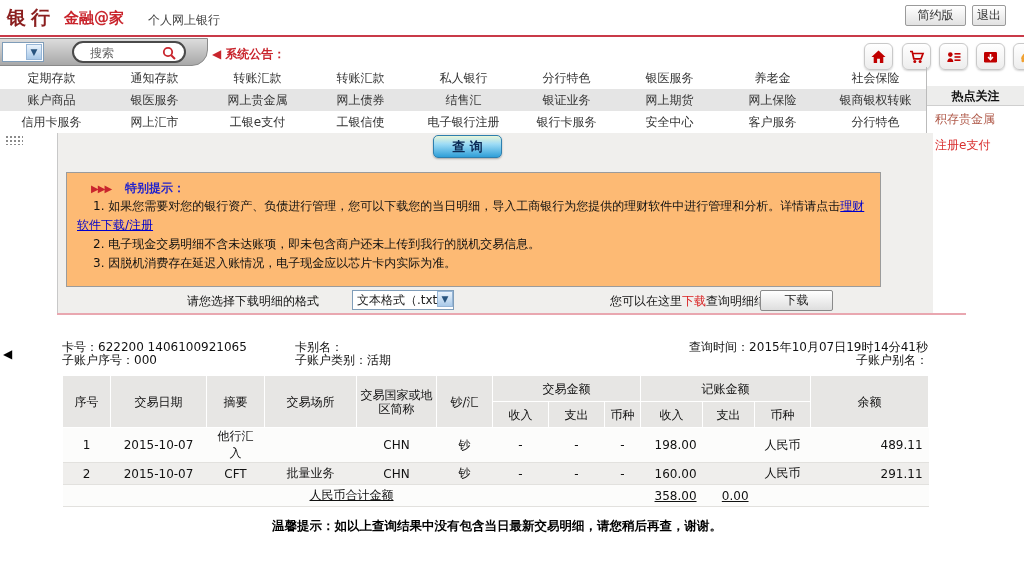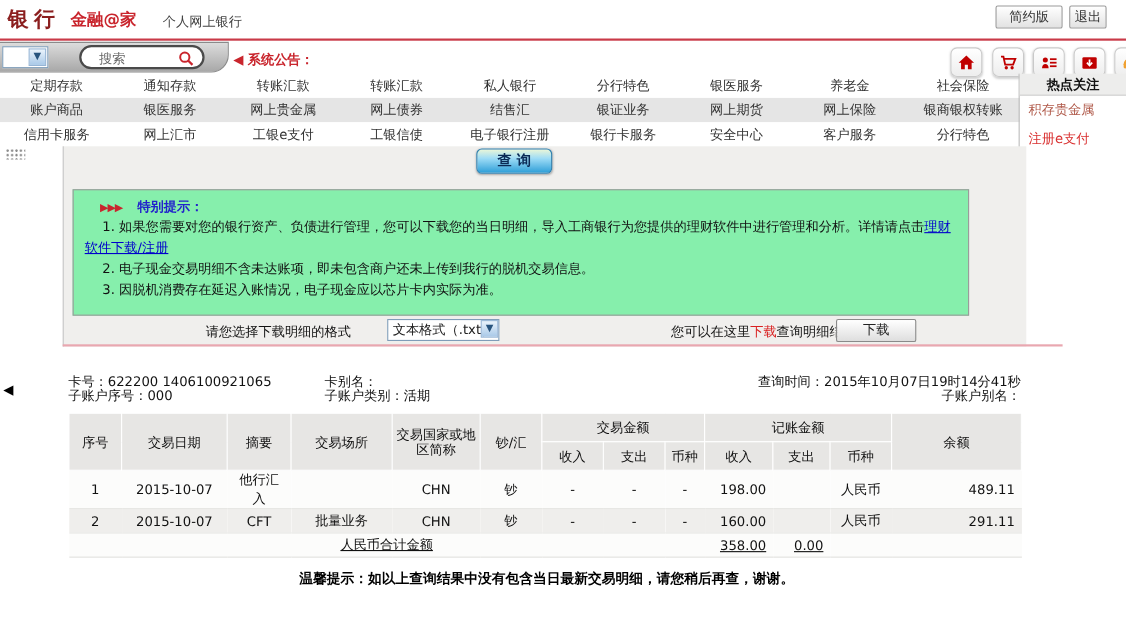--- a/index.html
+++ b/index.html
@@ -42,39 +42,39 @@
 
   
   .nav { position:absolute; left:0; top:67px; width:927px; }
   .nav-row { display:flex; height:22px; align-items:center; }
   .nav-row-2 { background:#e5e5e5; }
   .nav-item { flex:1; text-align:center; color:#333; cursor:pointer; white-space:nowrap; }
 
   
   .hot { position:absolute; left:926px; top:67px; width:98px; border-left:1px solid #bbb; }
   .hot-title { height:20px; background:#ededec; border-bottom:1px solid #cfcfcf;
-               font-weight:bold; color:#111; text-align:center; line-height:20px; }
+               font-weight:bold; color:#111; text-align:center; line-height:20px;margin-top:19px; }
   .hot-links { padding:5px 0 0 8px; }
   .hot-links .hot-link { display:block; margin-bottom:9px; cursor:pointer; text-decoration:none; }
   .hot-link:first-of-type { color:#b05a4a; }
   .hot-link:nth-of-type(2) { color:#d93030; }
 
   
   .content-bg { position:absolute; left:57px; top:133px; width:876px; height:182px;
                 background:#f0efed; border-left:1px solid #c8c8c8; }
   .dots { position:absolute; left:5px; top:135px; width:18px; height:10px;
           background-image:radial-gradient(#8a8a8a 1px, transparent 1.2px);
           background-size:4px 4px; }
   .query-btn { position:absolute; left:433px; top:135px; width:69px; height:23px;
                border:1px solid #2e7fae; border-radius:5px;
                background:linear-gradient(180deg,#e9f6d9 0%,#9edcf6 38%,#2f9fd8 100%);
                color:#0b2a55; font-weight:bold; font-size:13px; text-align:center;
                line-height:21px; box-shadow:0 1px 2px rgba(0,0,0,.3); cursor:pointer; }
   .tips { position:absolute; left:66px; top:172px; width:815px; height:115px;
-          border:1px solid #9b9b9b; background:#86efac; padding:7px 10px 0 10px; }
+          border:1px solid #9b9b9b; background:#fdba74; padding:7px 10px 0 10px; }
   .tips-head { margin-left:14px; }
   .tips-arrows { color:#c9252d; font-size:10px; letter-spacing:-1px; }
   .tips-title { color:#2222cc; font-weight:bold; margin-left:10px; }
   .tips p { line-height:19px; color:#111; text-indent:16px; }
   .tips .tip-first { text-indent:16px; }
   .tip-link { color:#0000cc; text-decoration:underline; cursor:pointer; }
 
   .dl-row { position:absolute; left:57px; top:290px; width:880px; height:22px; }
   .dl-label { position:absolute; left:130px; top:3px; color:#111; }
   .dl-select { position:absolute; left:295px; top:0; width:102px; height:20px; background:#fff;

